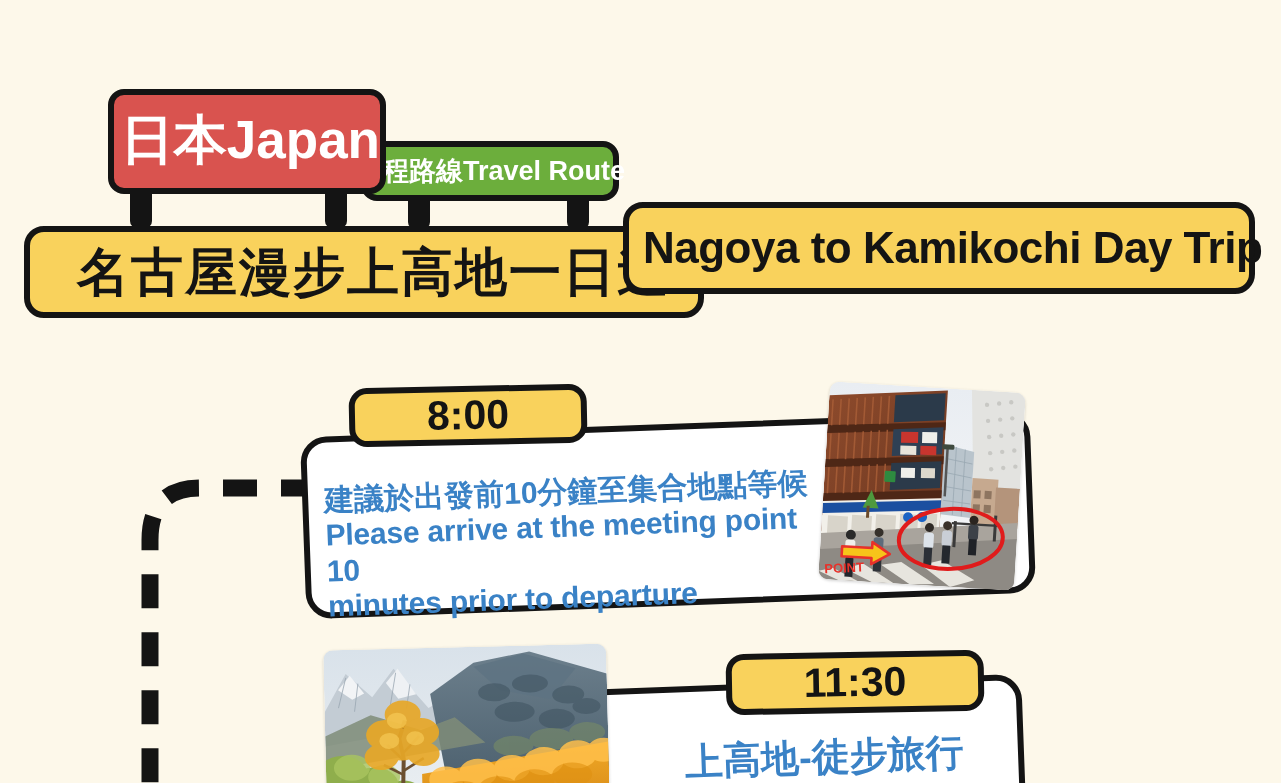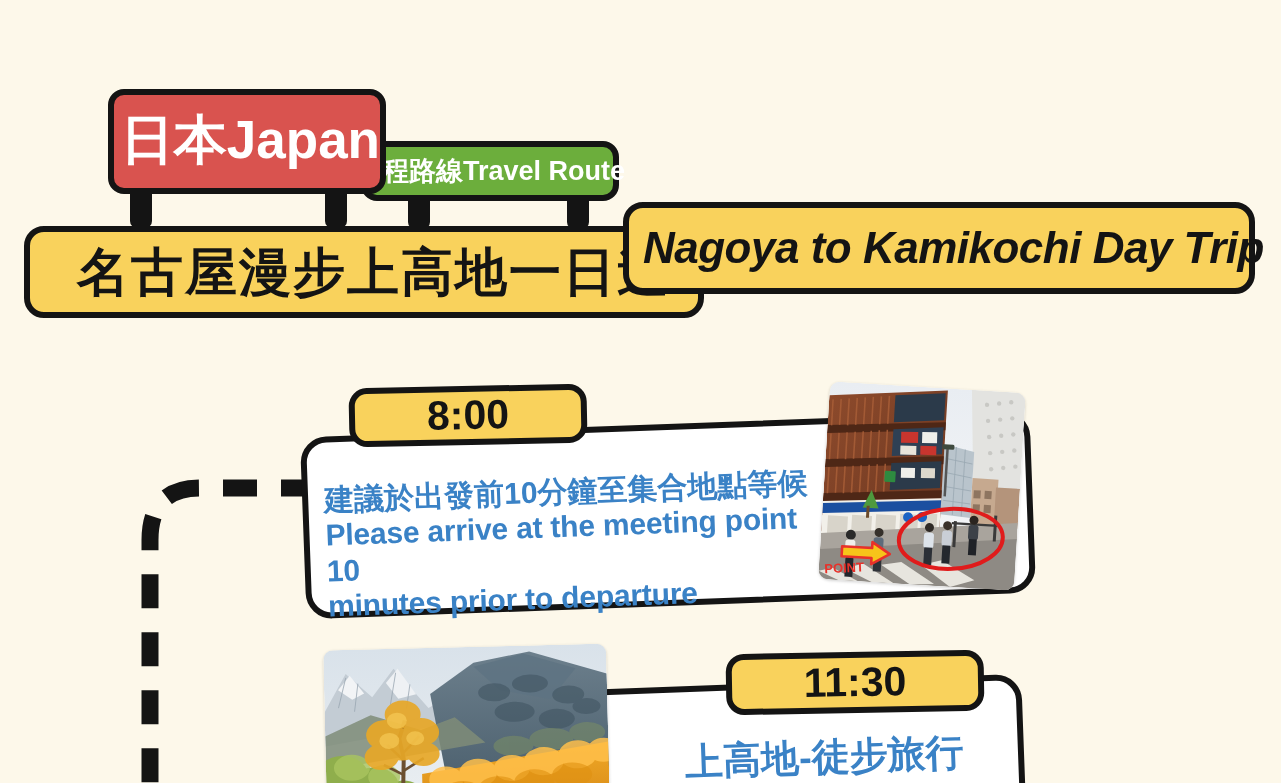--- a/index.html
+++ b/index.html
@@ -86,21 +86,20 @@
     letter-spacing: 2px;
     z-index: 3;
   }
   .banner-en {
     left: 623px; top: 202px;
     width: 632px; height: 92px;
     font-size: 44px;
     padding-left: 14px;
     letter-spacing: -0.5px;
     z-index: 6;
-    font-style: italic;
   }
 
   
   .timeline-path {
     position: absolute;
     left: 100px; top: 440px;
     width: 280px; height: 360px;
     z-index: 1;
     pointer-events: none;
   }

